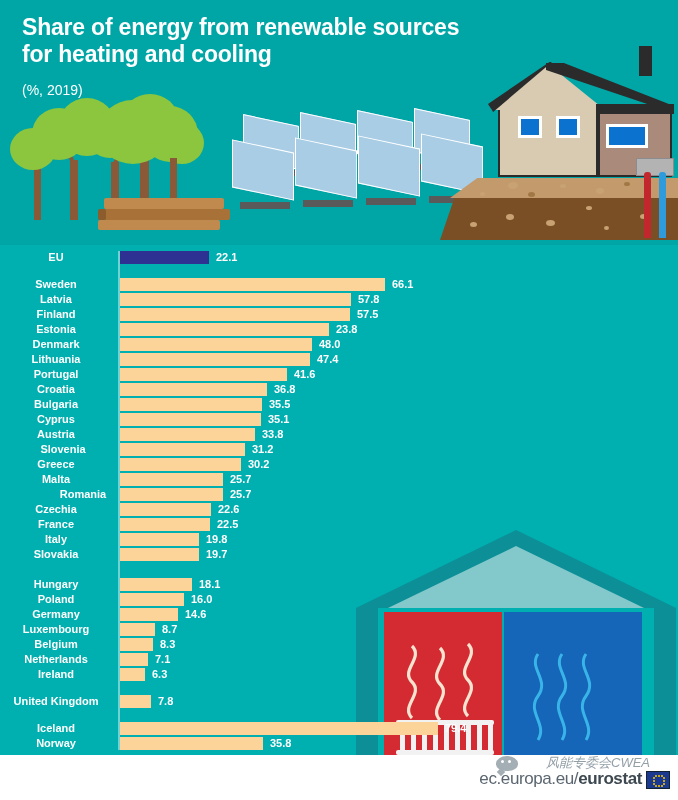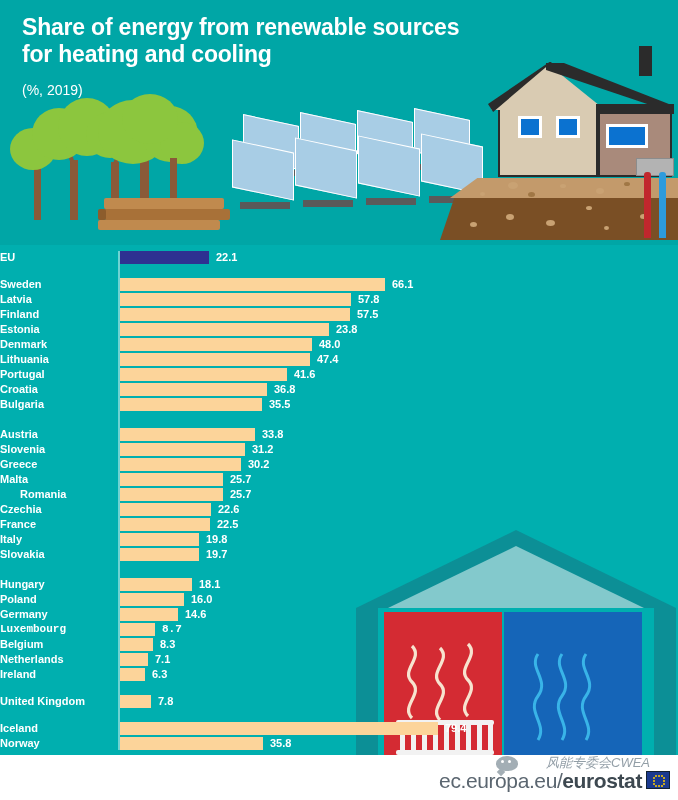--- a/index.html
+++ b/index.html
@@ -66,28 +66,28 @@
   .rad-bar{position:absolute;background:#f2f2f2;border-radius:2px;}
   .ac-unit{position:absolute;background:#f7f7f7;border-radius:4px;}
   .ac-grille{position:absolute;background:#1c1c1c;border-radius:0 0 4px 4px;}
   .ac-screen{position:absolute;background:#e8eef5;border-radius:2px;}
   .ac-slider{position:absolute;background:#dcdcdc;border-radius:2px;}
 
   
   .rows{position:absolute;left:0;top:0;width:678px;height:510px;}
   .axis{position:absolute;left:118px;top:0px;width:2px;background:#6fd3d3;}
   .row{position:absolute;height:13px;}
-  .row-label{position:absolute;right:0;top:0;width:0;text-align:left;color:#ffffff;font-size:11px;font-weight:bold;line-height:13px;white-space:nowrap;}
+  .row-label{position:absolute;right:0;top:0;width:0;text-align:center;color:#ffffff;font-size:11px;font-weight:bold;line-height:13px;white-space:nowrap;}
   .bar{position:absolute;top:0;height:13px;background:#fcd49a;}
   .bar.eu{background:#2e3191;}
   .bar-val{position:absolute;top:0;color:#ffffff;font-size:11px;font-weight:bold;line-height:13px;white-space:nowrap;}
 
   
   .footer{position:absolute;left:0;top:755px;width:678px;height:45px;background:#ffffff;}
-  .eurostat{position:absolute;right:8px;top:14px;color:#5b6670;font-size:21px;white-space:nowrap;letter-spacing:-0.4px;}
+  .eurostat{position:absolute;right:8px;top:14px;color:#5b6670;font-size:17px;white-space:nowrap;letter-spacing:-0.4px;}
   .eurostat b{font-weight:bold;color:#3d4850;}
   .eu-flag{position:absolute;right:8px;top:16px;width:24px;height:18px;background:#1b3a8f;border:1px solid #123;box-sizing:border-box;}
   .eu-star{position:absolute;width:2px;height:2px;background:#ffcc00;border-radius:50%;}
   .wm{position:absolute;right:28px;top:-1px;color:#8e9aa3;font-size:13px;font-style:italic;white-space:nowrap;opacity:.95;}
   .wm-chat{position:absolute;right:160px;top:1px;width:22px;height:15px;background:#9aa6ad;border-radius:50% 50% 45% 45%;opacity:.9;}
   .wm-chat:after{content:"";position:absolute;left:2px;bottom:-4px;width:6px;height:6px;background:#9aa6ad;transform:rotate(45deg);}
   .wm-dot{position:absolute;width:3px;height:3px;background:#ffffff;border-radius:50%;top:4px;}
 </style>
 </head>
 <body>
@@ -281,42 +281,47 @@
         <div class="row" style="top: 138px; left: 0px; width: 678px;">
           <div class="row-label" style="left: 0px; width: 112px;">Croatia</div>
           <div class="bar" style="left: 120px; width: 147px;"></div>
           <div class="bar-val" style="left: 274px;">36.8</div>
         </div>
         <div class="row" style="top: 153px; left: 0px; width: 678px;">
           <div class="row-label" style="left: 0px; width: 112px;">Bulgaria</div>
           <div class="bar" style="left: 120px; width: 142px;"></div>
           <div class="bar-val" style="left: 269px;">35.5</div>
         </div>
+        <div class="row" style="top: 168px; left: 0px; width: 678px;">
+          <div class="row-label" style="left: 0px; width: 112px;">Cyprus</div>
+          <div class="bar" style="left: 120px; width: 141px;"></div>
+          <div class="bar-val" style="left: 268px;">35.1</div>
+        </div>
         <div class="row" style="top: 183px; left: 0px; width: 678px;">
           <div class="row-label" style="left: 0px; width: 112px;">Austria</div>
           <div class="bar" style="left: 120px; width: 135px;"></div>
           <div class="bar-val" style="left: 262px;">33.8</div>
         </div>
         <div class="row" style="top: 198px; left: 0px; width: 678px;">
-          <div class="row-label" style="left: 0px; width: 112px;">Slovenia</div>
+          <div class="row-label" style="left: 7px; width: 112px;">Slovenia</div>
           <div class="bar" style="left: 120px; width: 125px;"></div>
           <div class="bar-val" style="left: 252px;">31.2</div>
         </div>
         <div class="row" style="top: 213px; left: 0px; width: 678px;">
           <div class="row-label" style="left: 0px; width: 112px;">Greece</div>
           <div class="bar" style="left: 120px; width: 121px;"></div>
           <div class="bar-val" style="left: 248px;">30.2</div>
         </div>
         <div class="row" style="top: 228px; left: 0px; width: 678px;">
           <div class="row-label" style="left: 0px; width: 112px;">Malta</div>
           <div class="bar" style="left: 120px; width: 103px;"></div>
           <div class="bar-val" style="left: 230px;">25.7</div>
         </div>
         <div class="row" style="top: 243px; left: 0px; width: 678px;">
-          <div class="row-label" style="left: 8px; width: 112px; padding-left: 12px;">Romania</div>
+          <div class="row-label" style="left: 15px; width: 112px; padding-left: 12px;">Romania</div>
           <div class="bar" style="left: 120px; width: 103px;"></div>
           <div class="bar-val" style="left: 230px;">25.7</div>
         </div>
         <div class="row" style="top: 258px; left: 0px; width: 678px;">
           <div class="row-label" style="left: 0px; width: 112px;">Czechia</div>
           <div class="bar" style="left: 120px; width: 91px;"></div>
           <div class="bar-val" style="left: 218px;">22.6</div>
         </div>
         <div class="row" style="top: 273px; left: 0px; width: 678px;">
           <div class="row-label" style="left: 0px; width: 112px;">France</div>
@@ -341,21 +346,21 @@
         <div class="row" style="top: 348px; left: 0px; width: 678px;">
           <div class="row-label" style="left: 0px; width: 112px;">Poland</div>
           <div class="bar" style="left: 120px; width: 64px;"></div>
           <div class="bar-val" style="left: 191px;">16.0</div>
         </div>
         <div class="row" style="top: 363px; left: 0px; width: 678px;">
           <div class="row-label" style="left: 0px; width: 112px;">Germany</div>
           <div class="bar" style="left: 120px; width: 58px;"></div>
           <div class="bar-val" style="left: 185px;">14.6</div>
         </div>
-        <div class="row" style="top: 378px; left: 0px; width: 678px; font-family: Liberation Mono, monospace;">
+        <div class="row" style="top: 378px; left: 0px; width: 678px;">
           <div class="row-label" style="left: 0px; width: 112px;">Luxembourg</div>
           <div class="bar" style="left: 120px; width: 35px;"></div>
           <div class="bar-val" style="left: 162px;">8.7</div>
         </div>
         <div class="row" style="top: 393px; left: 0px; width: 678px;">
           <div class="row-label" style="left: 0px; width: 112px;">Belgium</div>
           <div class="bar" style="left: 120px; width: 33px;"></div>
           <div class="bar-val" style="left: 160px;">8.3</div>
         </div>
         <div class="row" style="top: 408px; left: 0px; width: 678px;">

